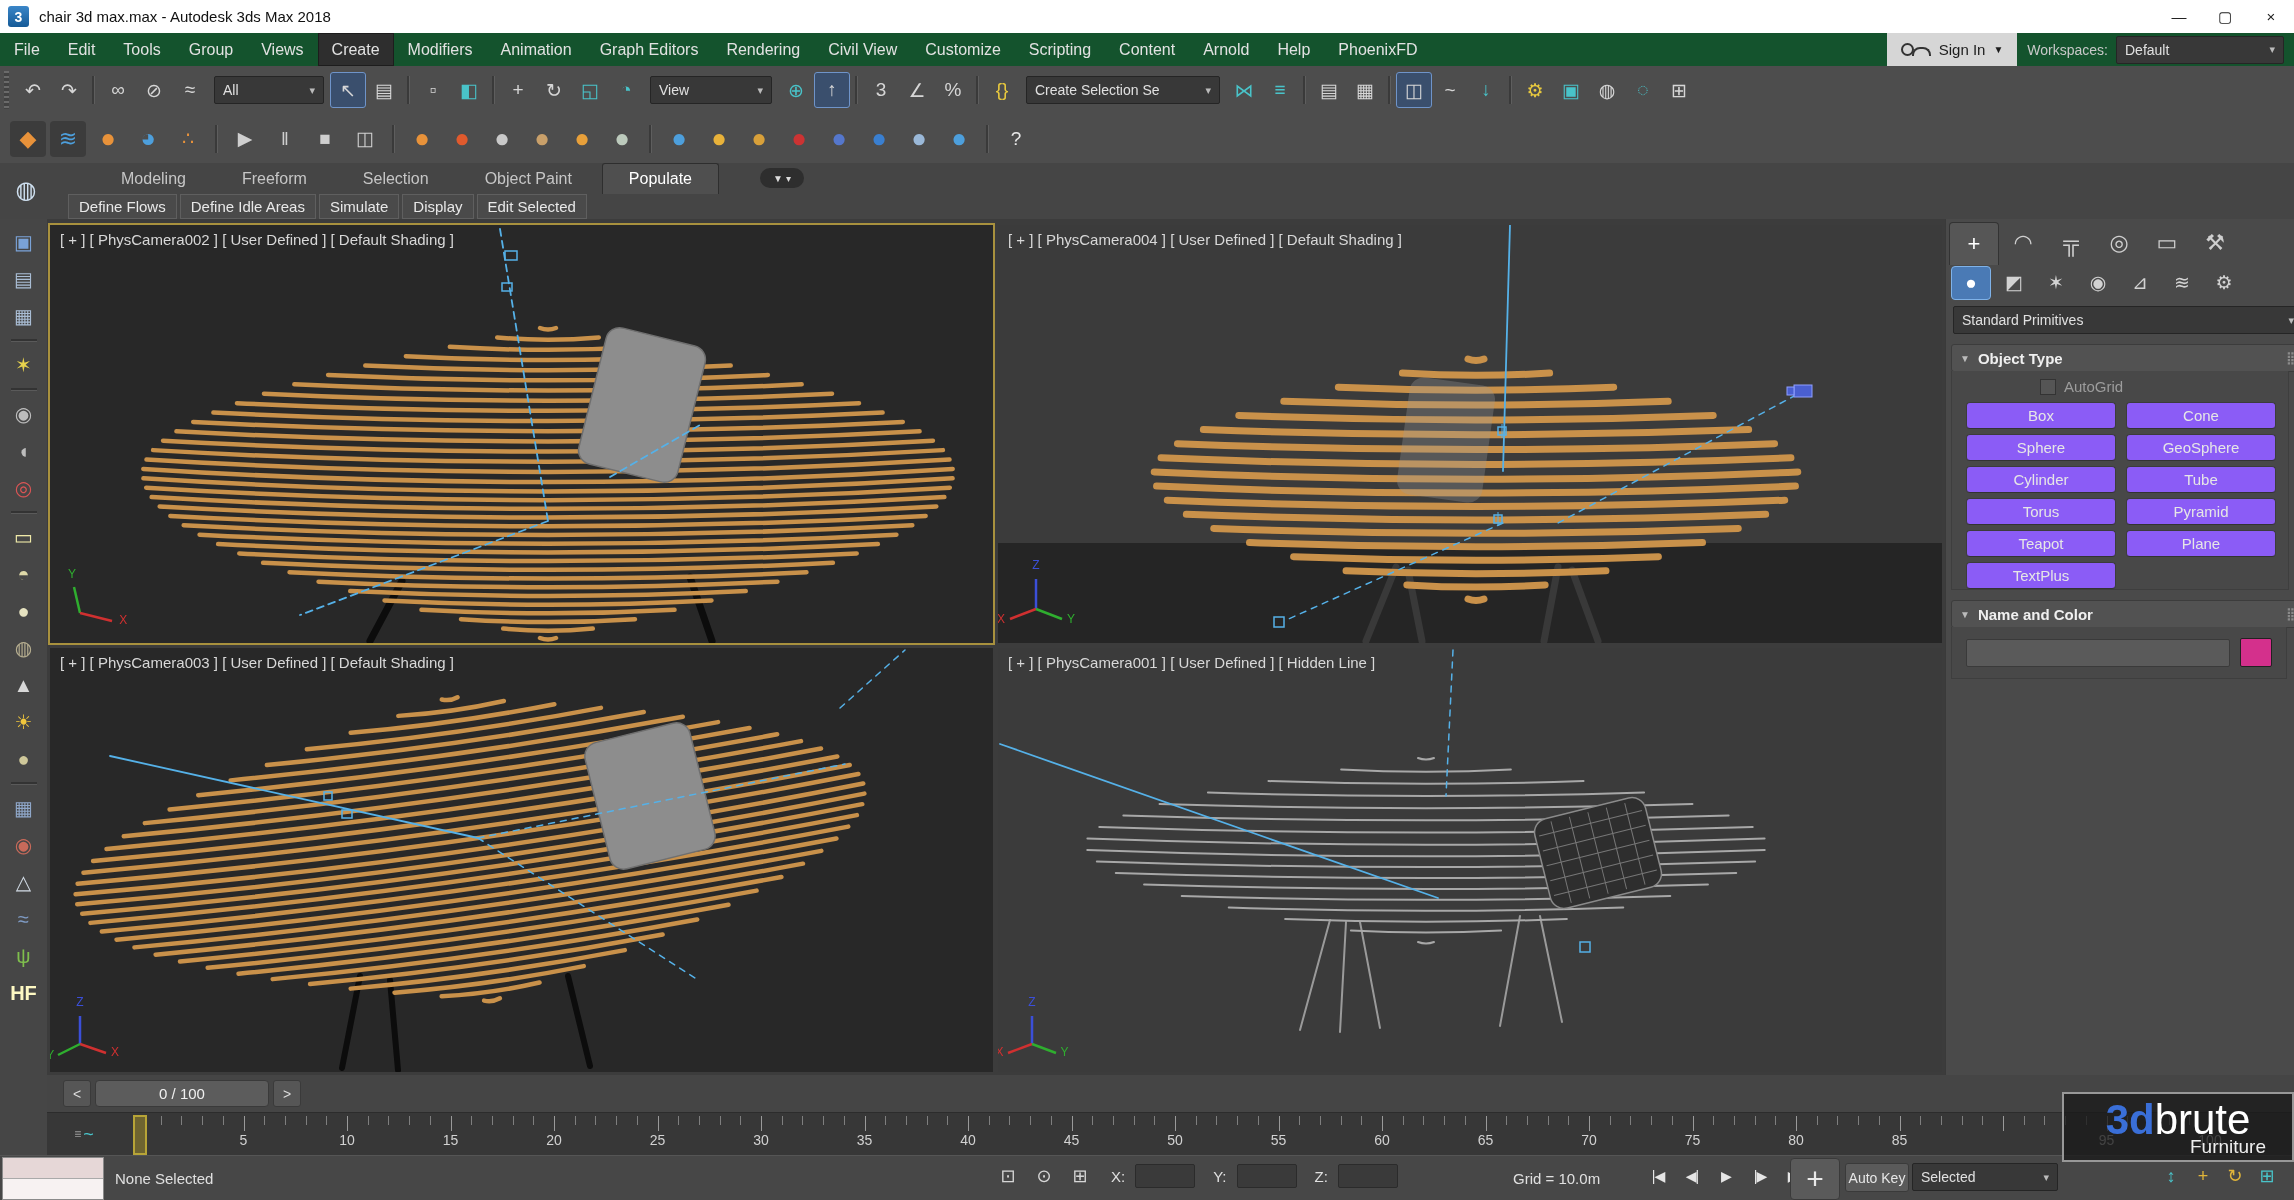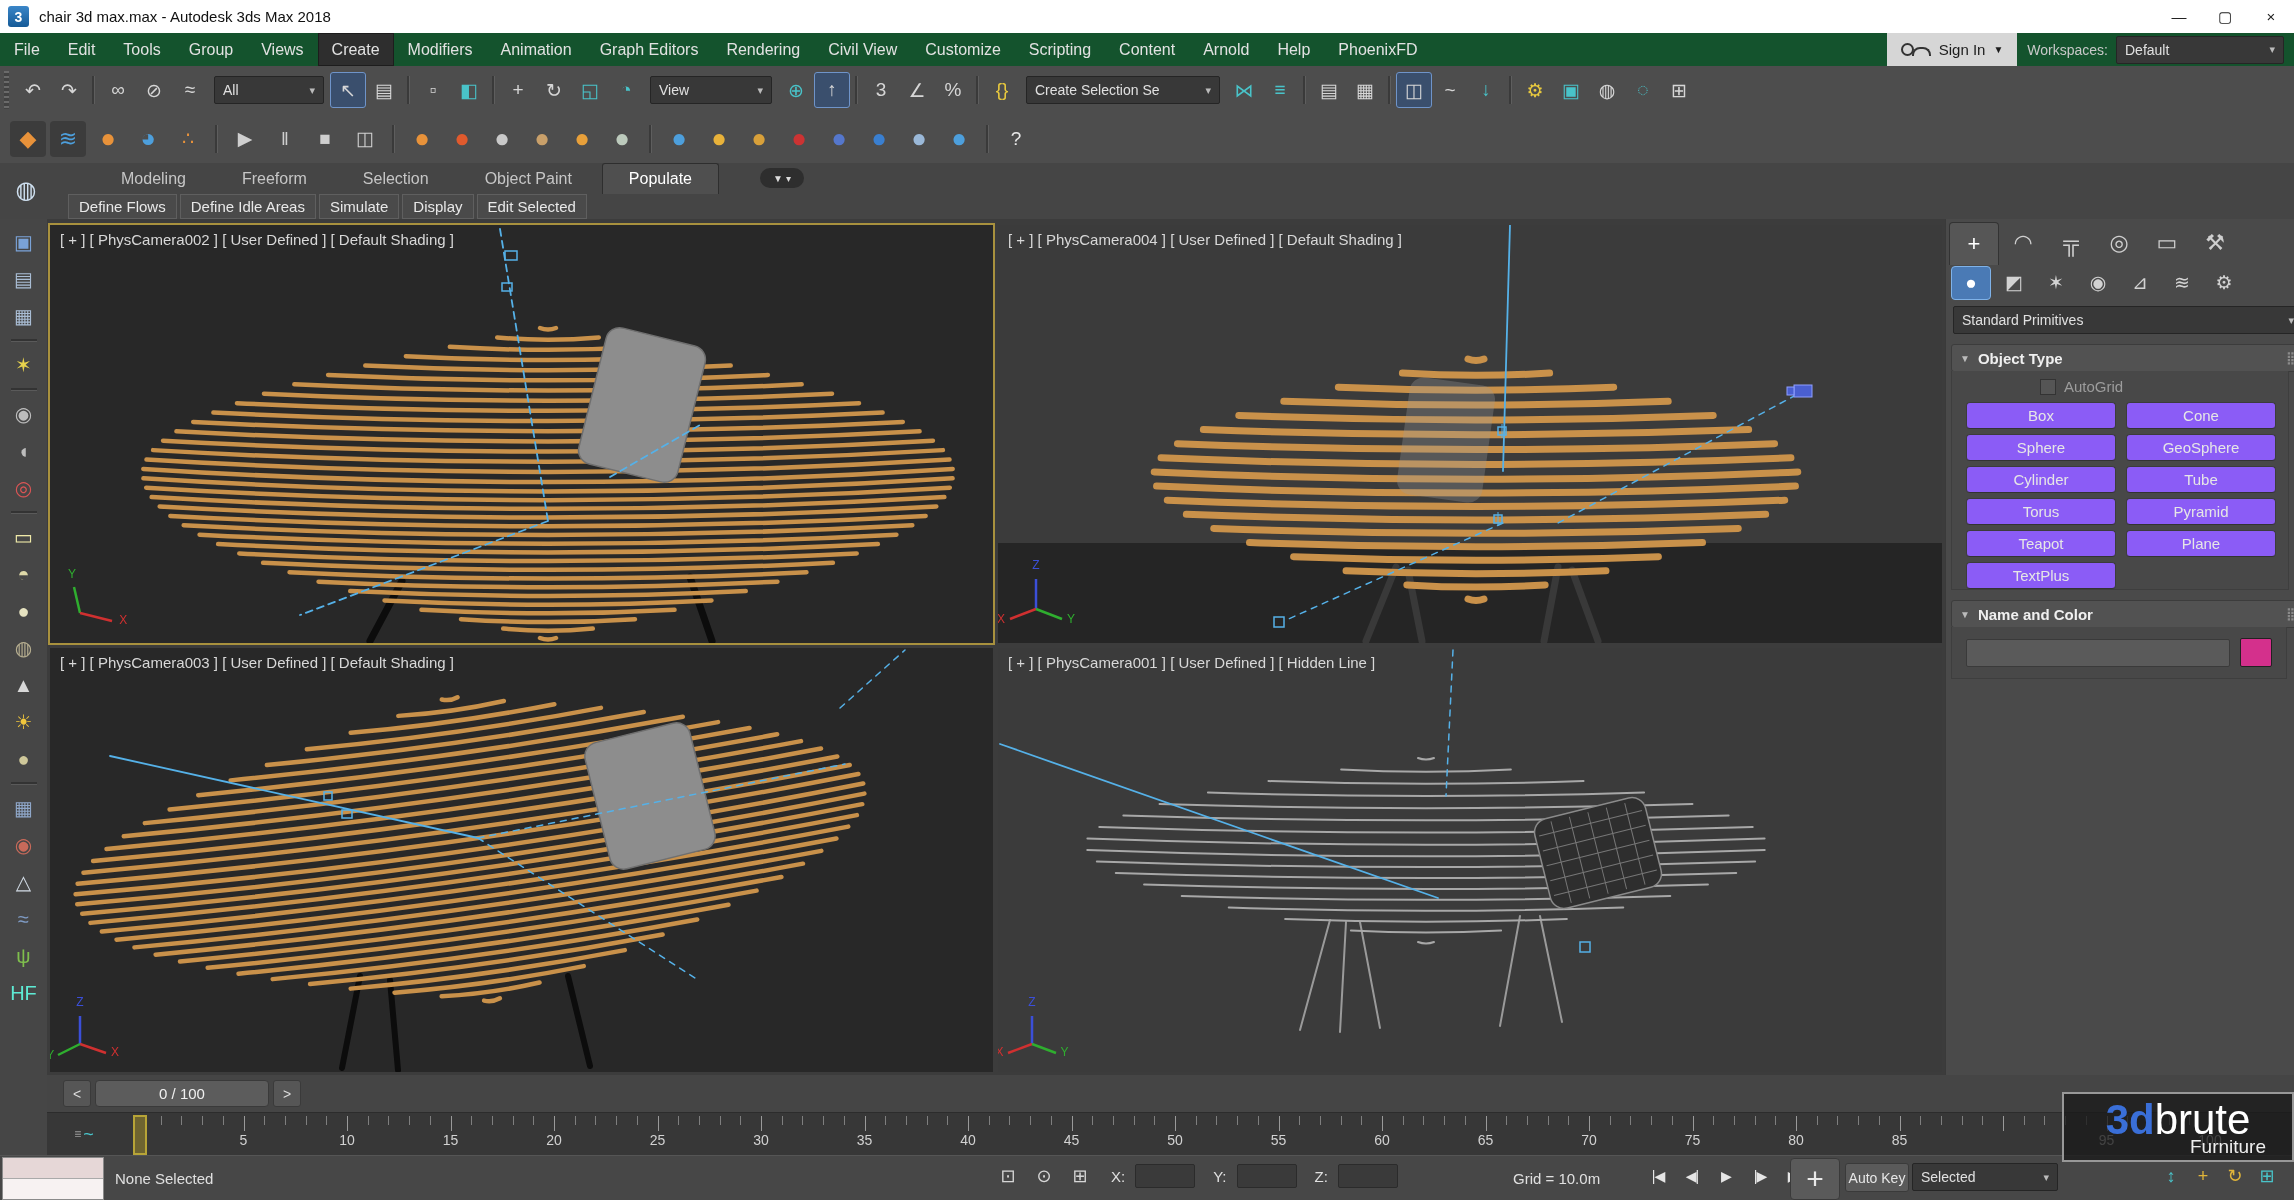--- a/index.html
+++ b/index.html
@@ -323,21 +323,21 @@
       <div class="icon" style="color: rgb(181, 173, 143);">◍</div>
       <div class="icon" style="color: rgb(216, 216, 216);">▲</div>
       <div class="icon" style="color: rgb(240, 198, 60);">☀</div>
       <div class="icon" style="color: rgb(207, 200, 154);">●</div>
       <div class="icon sep"></div>
       <div class="icon" style="color: rgb(143, 167, 201);">▦</div>
       <div class="icon" style="color: rgb(200, 106, 90);">◉</div>
       <div class="icon" style="color: rgb(207, 216, 226);">△</div>
       <div class="icon" style="color: rgb(127, 155, 196);">≈</div>
       <div class="icon" style="color: rgb(127, 191, 77);">ψ</div>
-      <div class="icon" style="color: #5eead4;">HF</div>
+      <div class="icon" style="color: #fef9c3; font-weight: bold;">HF</div>
     </div>
 
   <div id="viewport-area" class="abs">
     <div class="viewport" id="vp-tl">
       <svg id="svg-tl" width="943" height="418">
           <rect x="0" y="0" width="943" height="418" fill="#282828"></rect>
           <line x1="352" y1="356" x2="320" y2="416" stroke="#0c0c0c" stroke-width="7" stroke-dasharray="none" stroke-linecap="round"></line>
           <line x1="640" y1="352" x2="662" y2="416" stroke="#0c0c0c" stroke-width="7" stroke-dasharray="none" stroke-linecap="round"></line>
           <path d="M 490 103 Q 498 106 506 103" stroke="#c9914a" stroke-width="4.5" fill="none" stroke-linecap="round"></path>
           <path d="M 447.22337634260674 112.39393939393939 Q 498 116.94879832810867 548.7766236573932 112.39393939393939" stroke="#c9914a" stroke-width="4.5" fill="none" stroke-linecap="round"></path>

